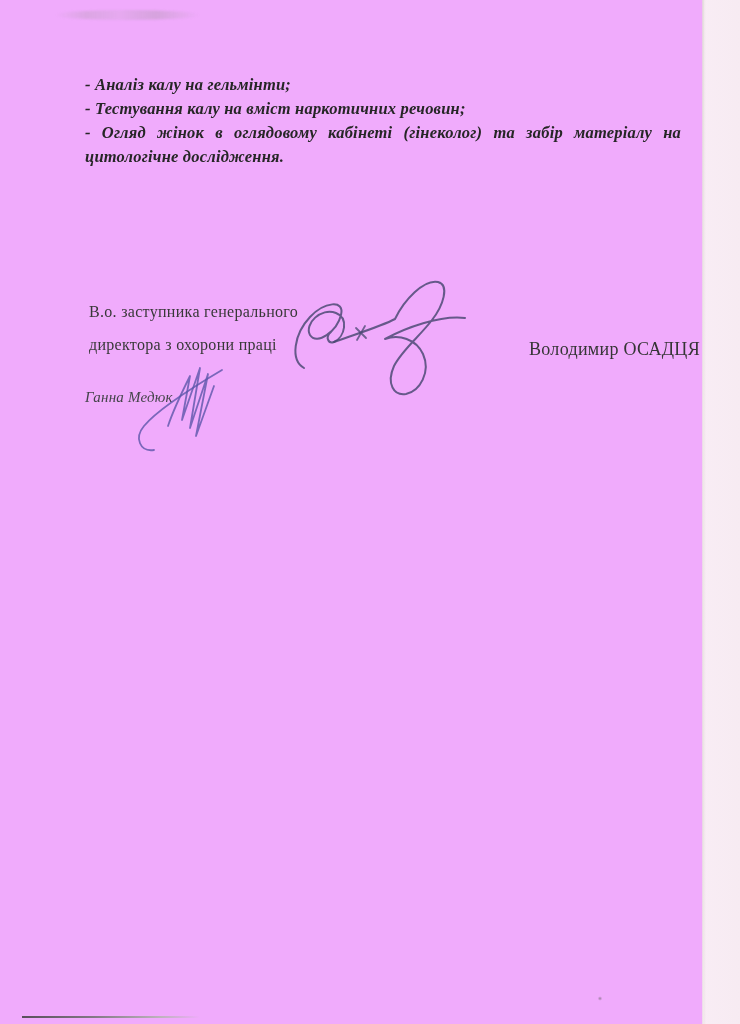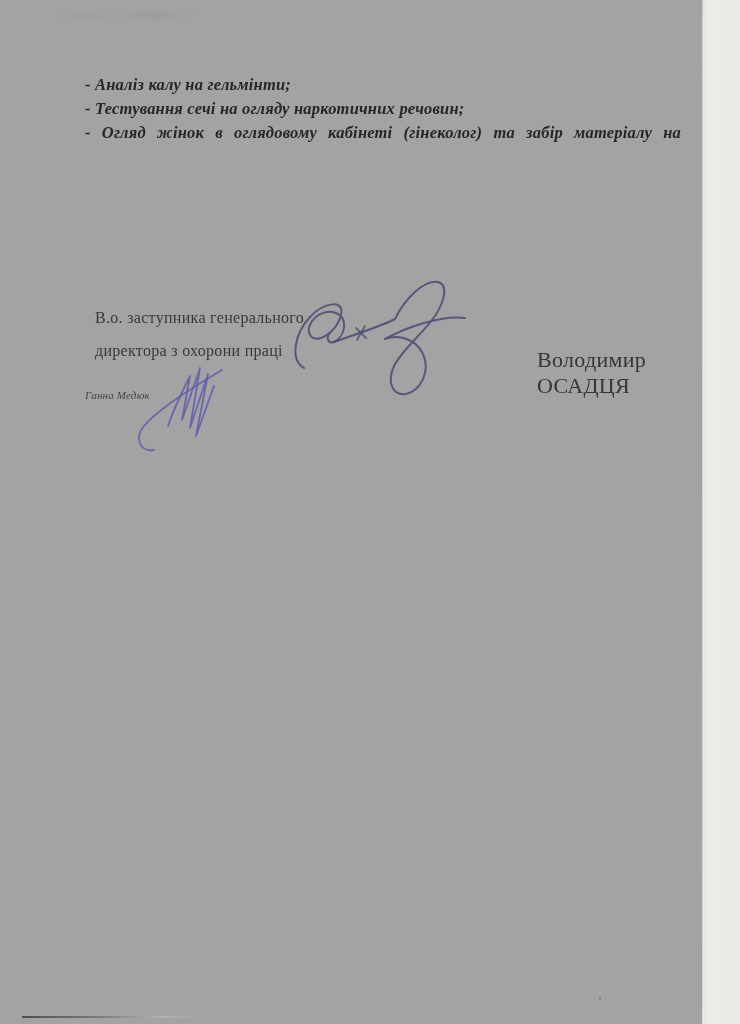--- a/index.html
+++ b/index.html
@@ -5,21 +5,21 @@
   html, body { margin: 0; padding: 0; }
   body {
     width: 740px; height: 1024px;
     background: #fdfdfc;
     font-family: "Liberation Serif", "DejaVu Serif", serif;
     overflow: hidden;
   }
   .page {
     position: relative;
     width: 740px; height: 1024px;
-    background: #a3a3a3;
+    background: #f0abfc;
   }
   
   .edge-band {
     position: absolute; top: 0; right: 0;
     width: 37px; height: 1024px;
     background: linear-gradient(to right, #edebe3 0px, #faf8f3 3px, #f8f6f0 100%);
     opacity: .85;
   }
   .edge-crease {
     position: absolute; top: 0; left: 702px;
@@ -57,37 +57,37 @@
     color: #262626;
     font-weight: bold; font-style: italic;
     font-size: 16.5px; line-height: 24px;
     letter-spacing: .2px;
   }
   .doc-list p { margin: 0; }
   .doc-list p.justified { text-align: justify; text-align-last: justify; font-family: Liberation Serif, serif; }
   
   .sig-title {
     position: absolute; left: 85px;
-    margin: 10px;
+    margin: 4px;
     font-size: 16px; color: #383838;
     letter-spacing: .3px;
     line-height: 18px;
   }
   .sig-title.l1 { top: 299px; }
   .sig-title.l2 { top: 332px; text-align: right; }
   .signer-name {
     position: absolute; left: 521px; top: 331px;
-    margin: 16px;
-    font-size: 22px; color: #353535;
+    margin: 8px;
+    font-size: 18px; color: #353535;
     letter-spacing: .3px;
   }
   .secondary-name {
     position: absolute; left: 85px; top: 389px;
     margin: 0;
-    font-size: 11px; font-style: italic; color: #44444a;
+    font-size: 15px; font-style: italic; color: #44444a;
     letter-spacing: .2px;
   }
   .sig-main {
     position: absolute; left: 288px; top: 272px;
     width: 185px; height: 132px;
   }
   .sig-secondary {
     position: absolute; left: 130px; top: 362px;
     width: 112px; height: 94px;
   }
@@ -97,22 +97,23 @@
 <body>
 
 <div class="page">
 
   <div class="edge-band"></div>
   <div class="edge-crease"></div>
   <div class="smudge"></div>
 
   <div class="doc-list">
     <p>- Аналіз калу на гельмінти;</p>
-    <p>- Тестування сечі на огляду наркотичних речовин;</p>
+    <p>- Тестування калу на вміст наркотичних речовин;</p>
     <p class="justified">- Огляд жінок в оглядовому кабінеті (гінеколог) та забір матеріалу на</p>
+    <p>цитологічне дослідження.</p>
   </div>
 
   <p class="sig-title l1">В.о. заступника генерального</p>
   <p class="sig-title l2">директора з охорони праці</p>
   <p class="signer-name">Володимир ОСАДЦЯ</p>
   <p class="secondary-name">Ганна Медюк</p>
 
   <svg class="sig-main" viewBox="0 0 185 132" xmlns="http://www.w3.org/2000/svg">
     <path stroke-width="2" opacity="0.82" d="M16 96 C2 88 6 62 22 45 C36 30 57 27 53 43 C49 59 29 74 22 63 C16 52 33 35 48 41 C61 46 57 65 46 70 C40 72 37 65 43 60" stroke="#474770"></path>
     <path stroke-width="2" opacity="0.82" d="M46 70 C68 62 94 54 107 47 C116 28 136 7 150 10 C162 13 155 34 144 48 C132 64 114 78 106 94 C98 112 106 124 118 122 C132 119 143 100 135 82 C128 67 111 62 97 67 C117 56 152 43 177 46" stroke="#474770"></path>

